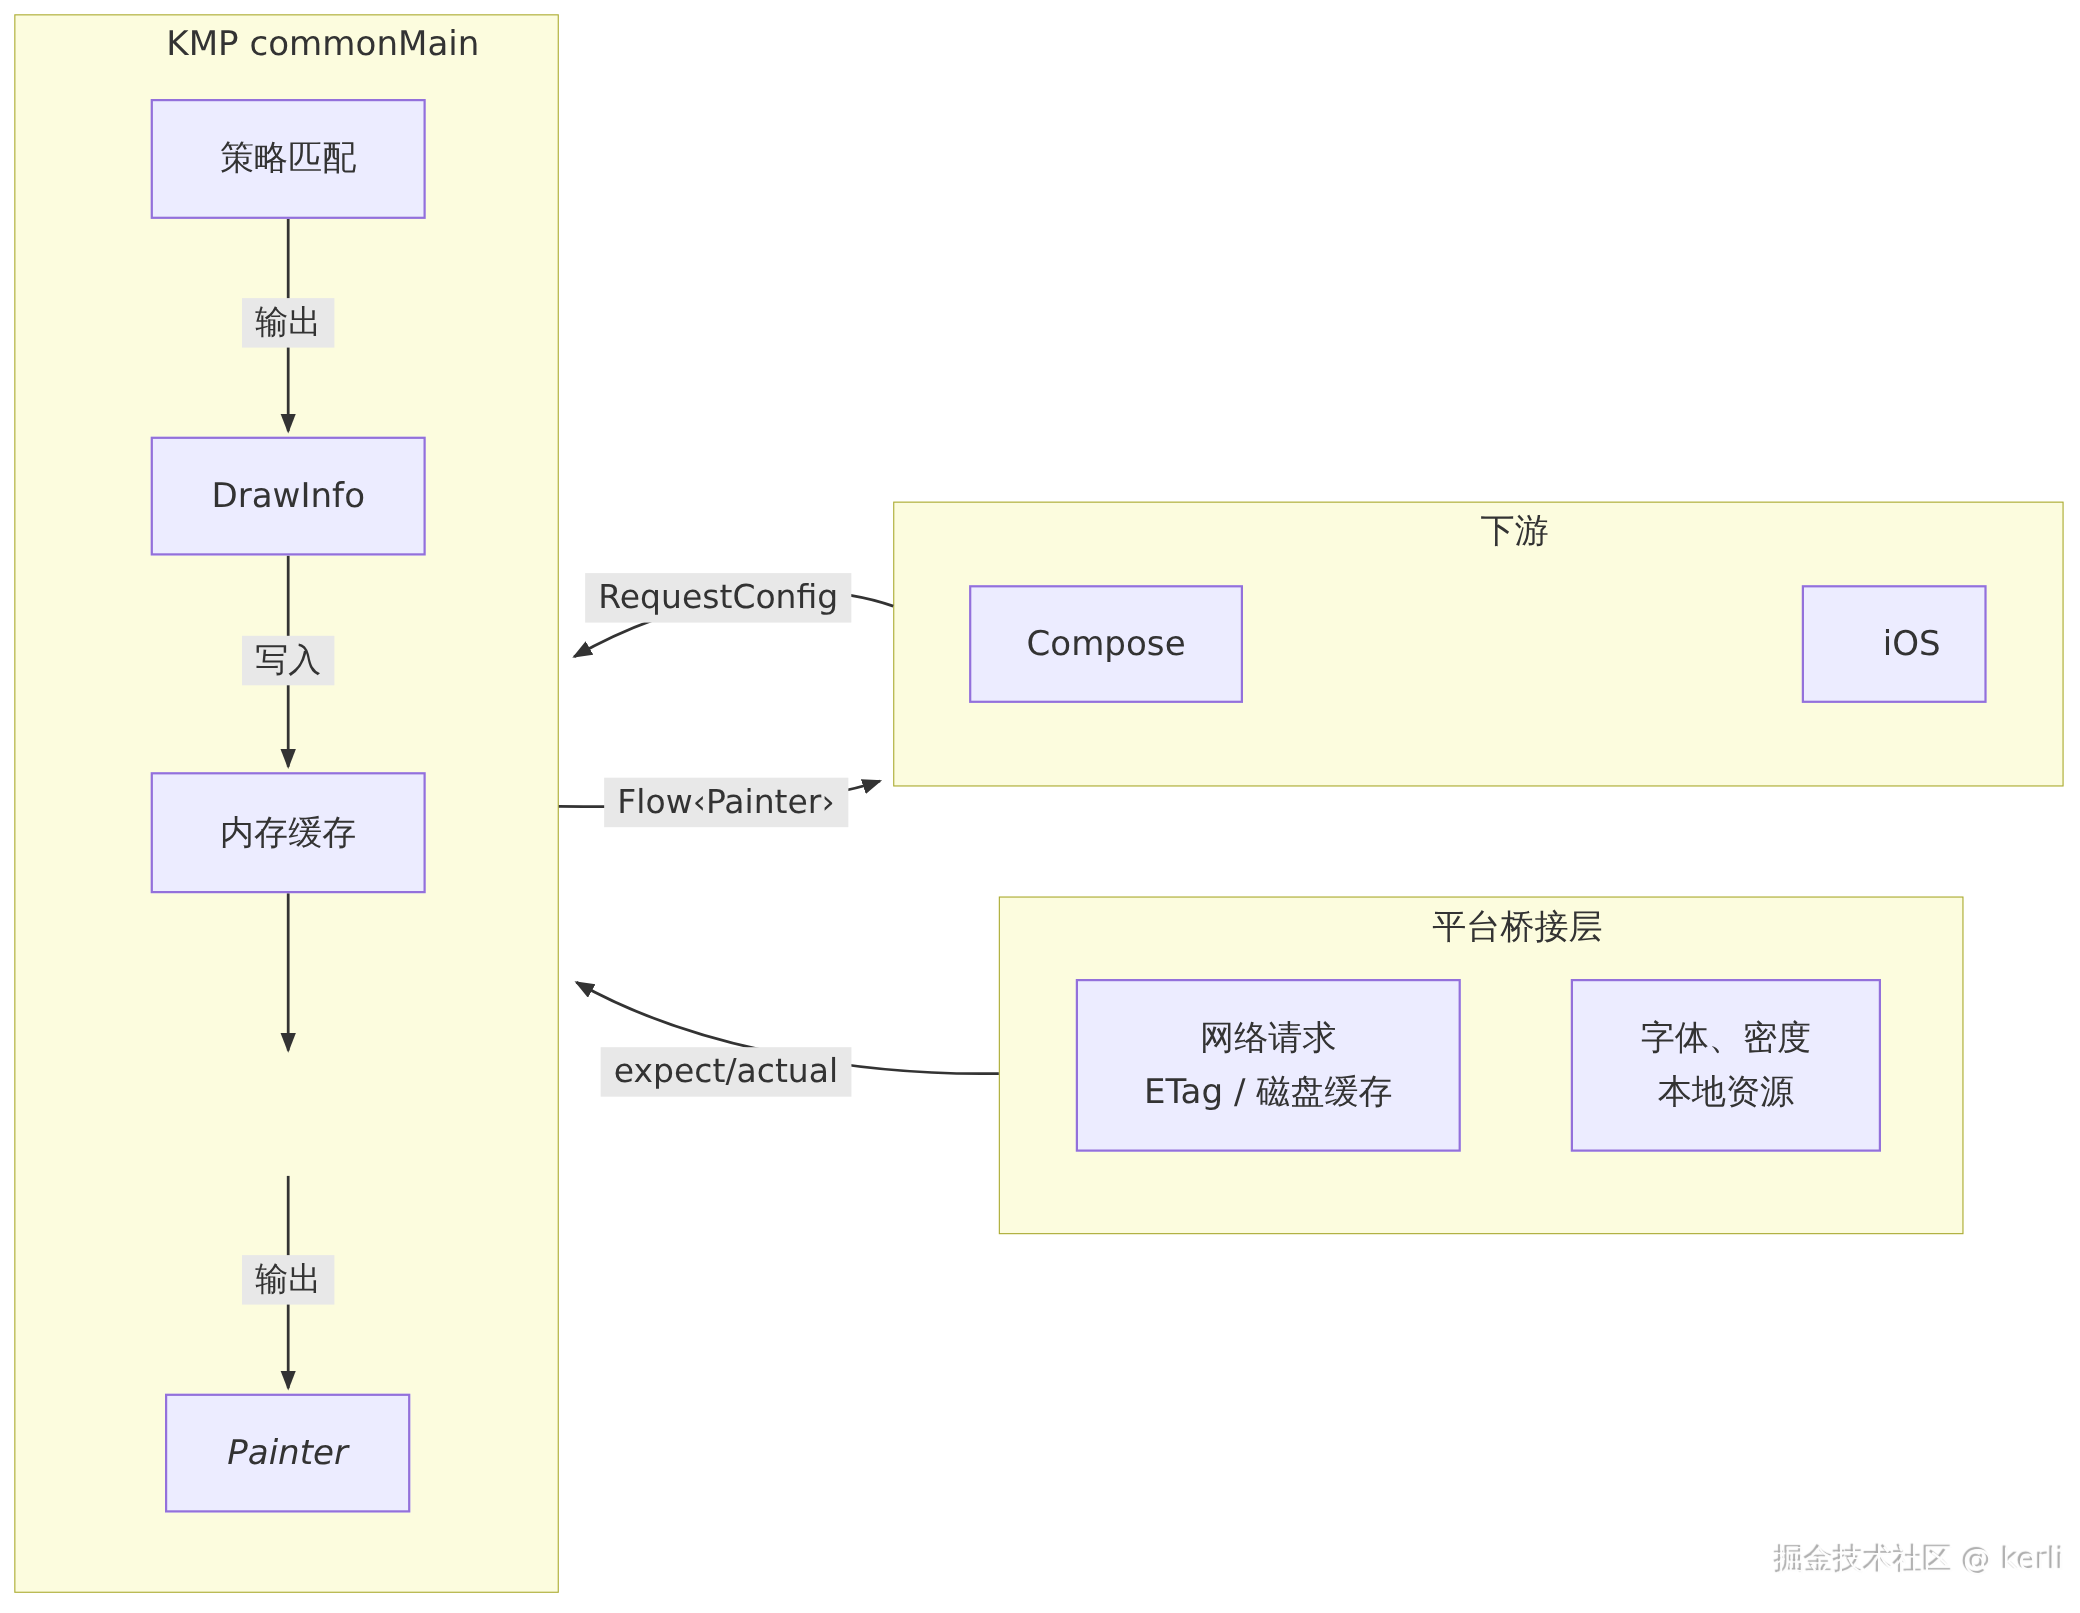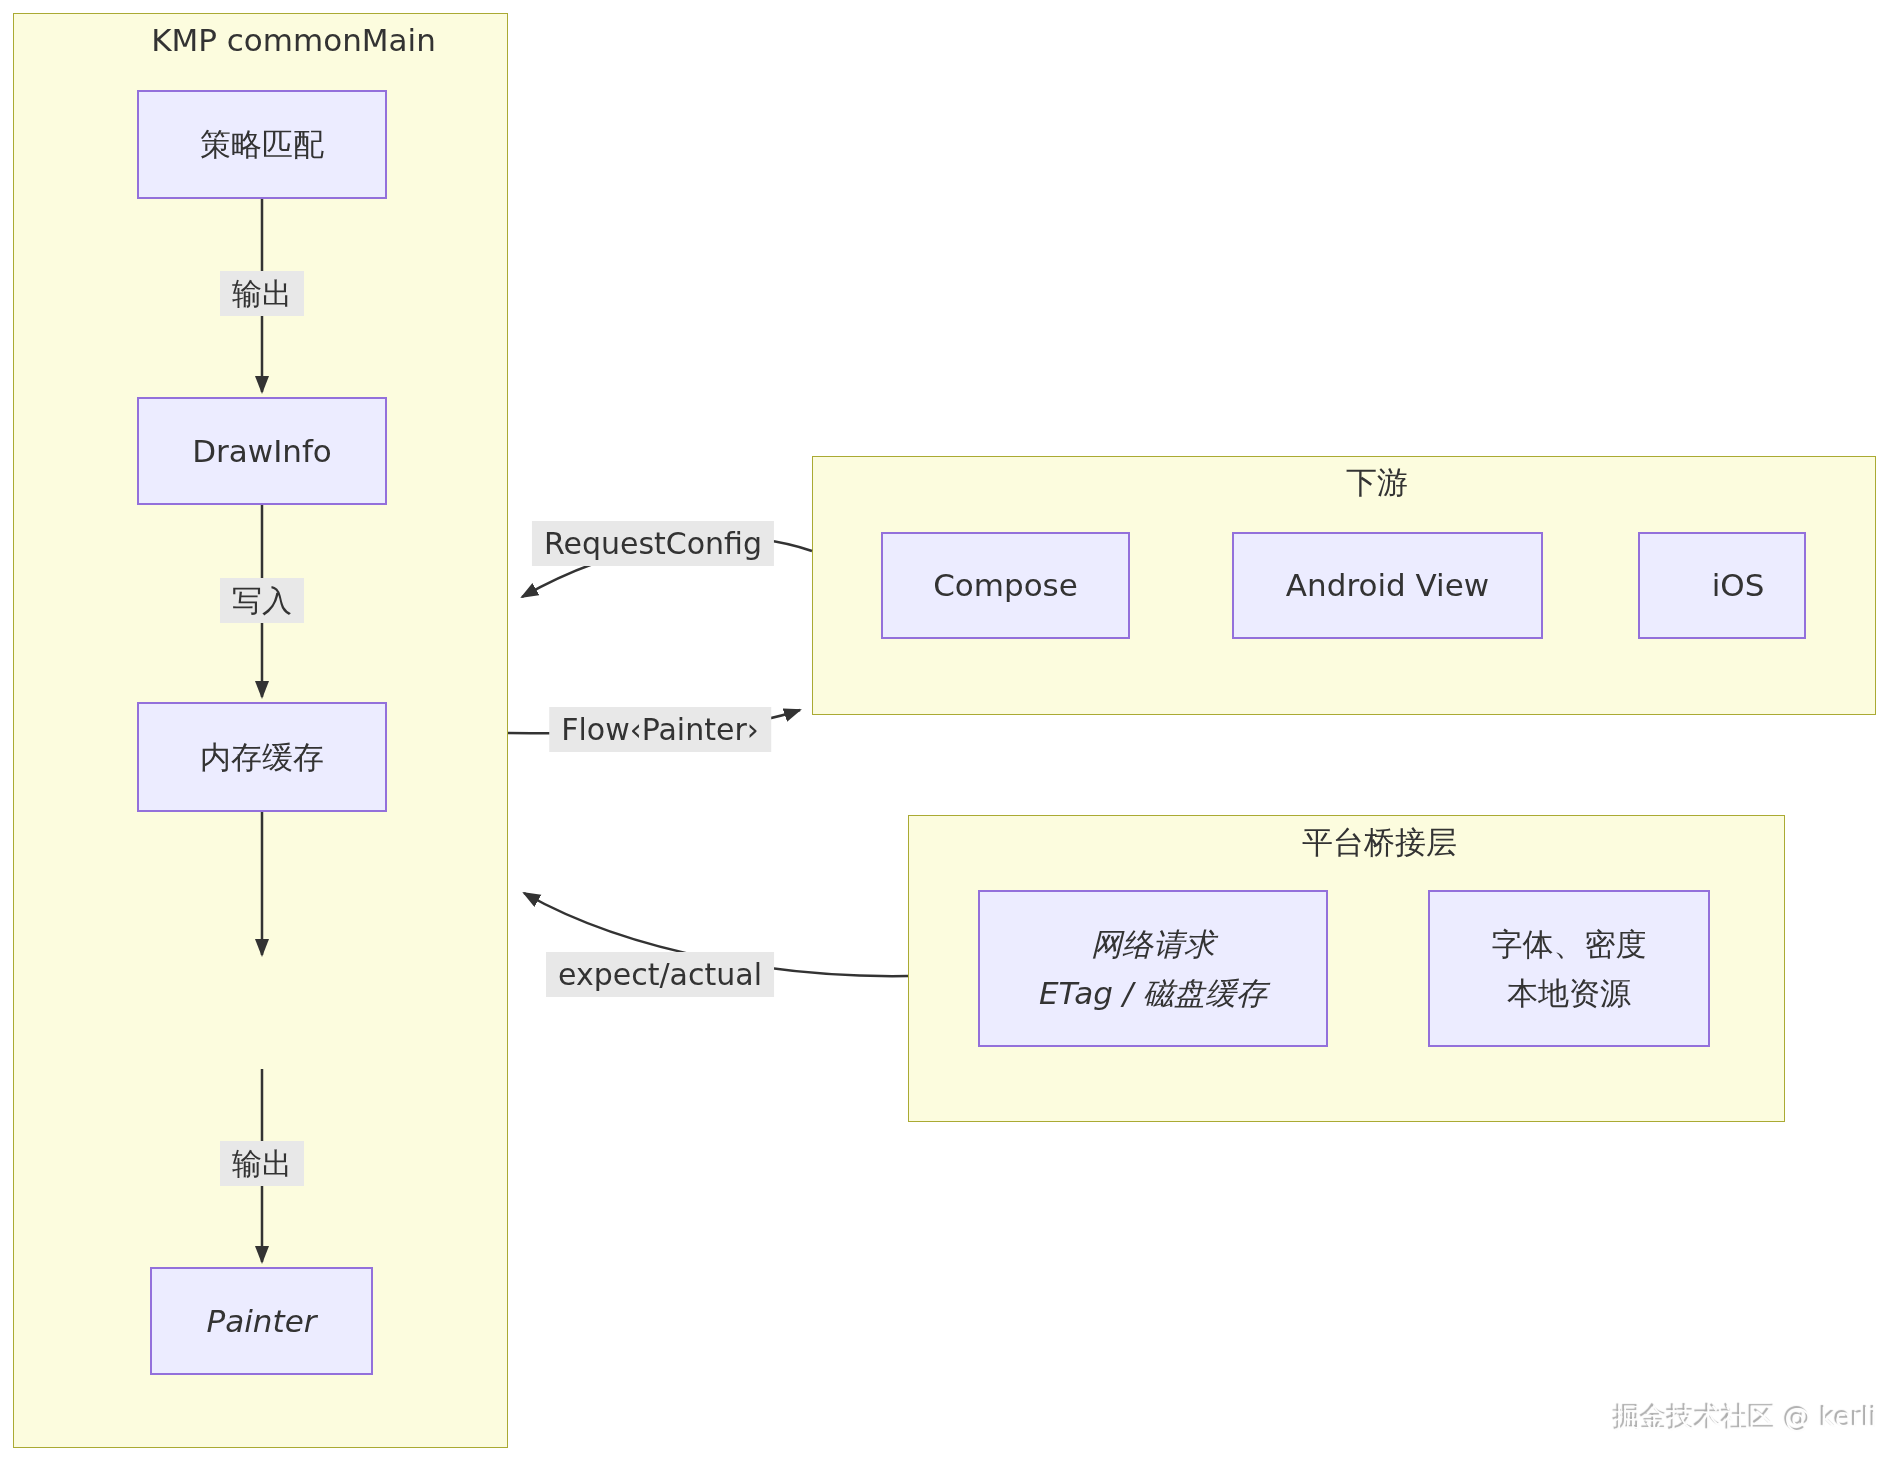--- a/index.html
+++ b/index.html
@@ -97,28 +97,25 @@
   <div class="node" style="left:137px;top:702px;width:250px;height:110px;">
     <span>内存缓存</span>
   </div>
   <div class="node" style="left:150px;top:1267px;width:223px;height:108px;font-style:italic;">
     <span>Painter</span>
   </div>
 
   <div class="node" style="left:881px;top:532px;width:249px;height:107px;">
     <span>Compose</span>
   </div>
-  <div class="node" style="left:1232px;top:532px;width:311px;height:107px;">
-    <span>Android View</span>
-  </div>
   <div class="node" style="left:1638px;top:532px;width:168px;height:107px;padding-left:32px;">
     <span>iOS</span>
   </div>
 
-  <div class="node" style="left:978px;top:890px;width:350px;height:157px;font-style:italic;">
+  <div class="node" style="left:978px;top:890px;width:350px;height:157px;">
     <span>网络请求</span>
     <span>ETag / 磁盘缓存</span>
   </div>
   <div class="node" style="left:1428px;top:890px;width:282px;height:157px;">
     <span>字体、密度</span>
     <span>本地资源</span>
   </div>
 
   <div class="edge-label" style="left:262px;top:271px;">输出</div>
   <div class="edge-label" style="left:262px;top:578px;">写入</div>

